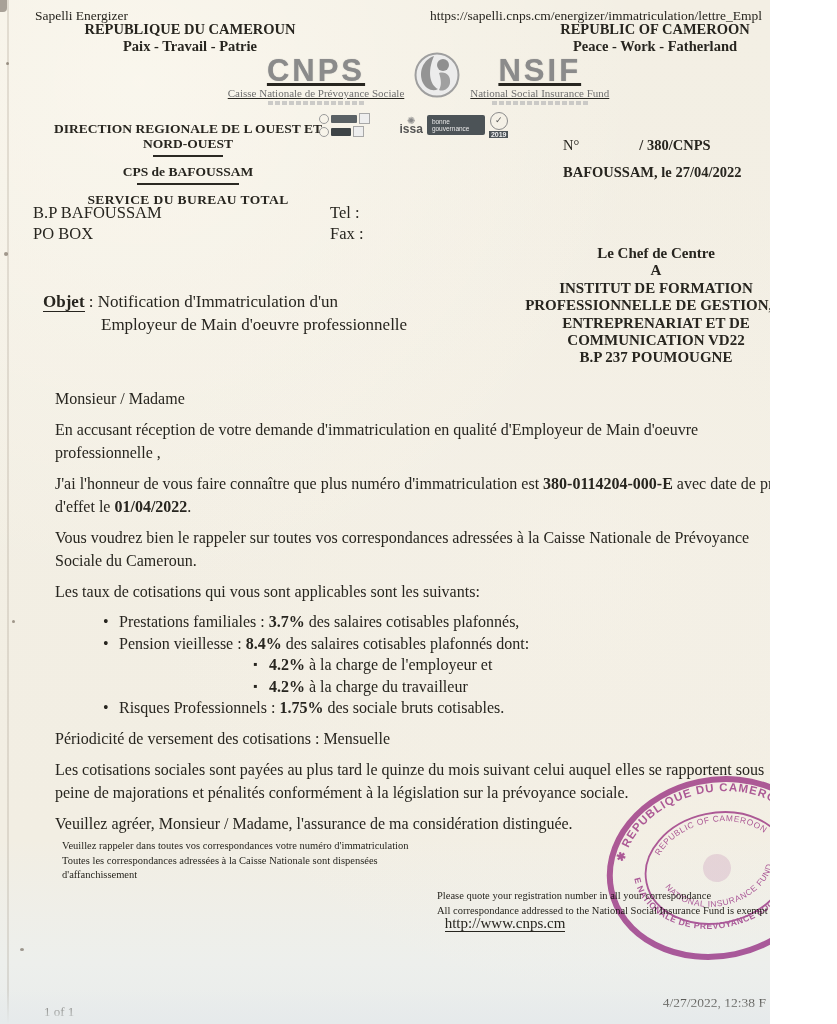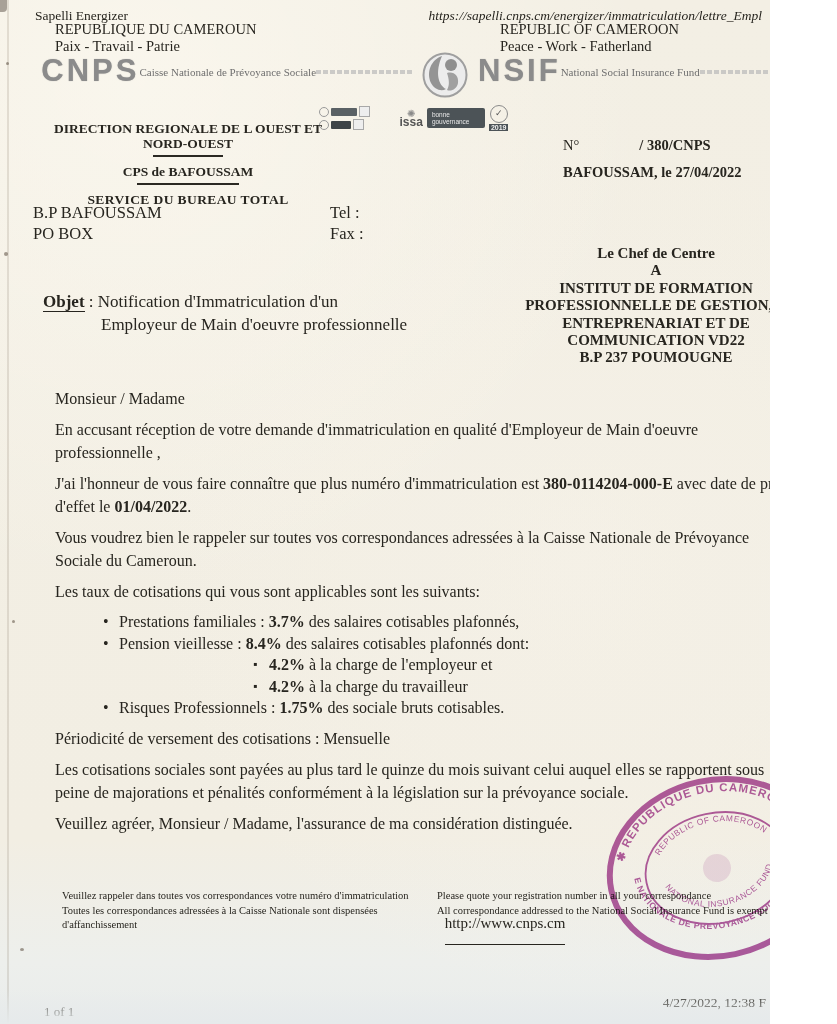--- a/index.html
+++ b/index.html
@@ -9,31 +9,31 @@
       radial-gradient(circle at 18% 8%, rgba(255,252,244,.55), transparent 45%),
       radial-gradient(circle at 75% 55%, rgba(246,242,233,.5), transparent 55%),
       linear-gradient(180deg,#f3efe4 0%,#f2eee3 82%,#edefec 94%,#e9eceb 100%);}
   .abs{position:absolute;}
   
   .edge-left{left:7px;top:0;bottom:0;width:2px;background:rgba(125,112,92,.18);}
   .corner-mark{left:0;top:0;width:7px;height:12px;background:rgba(70,60,50,.45);border-radius:0 0 4px 0;}
   .dot{border-radius:50%;background:rgba(75,62,48,.5);}
   
   .ph-left{left:35px;top:8px;font-size:13.5px;}
-  .ph-right{right:8px;top:8px;font-size:13.5px;font-style:italic;}
+  .ph-right{right:8px;top:8px;font-size:13.5px;}
   .pf-left{left:44px;top:1004px;font-size:13px;}
   .pf-right{right:4px;top:995px;font-size:13.5px;}
   
-  .mast{font-size:14.5px;line-height:17px;}
+  .mast{text-align:center;font-size:14.5px;line-height:17px;font-weight:bold;}
   .mast-fr{left:55px;top:21px;width:270px;}
   .mast-en{left:500px;top:21px;width:310px;}
   
   .logo{left:0;top:56px;width:837px;display:flex;flex-direction:column;align-items:center;}
   .logo-row{display:flex;align-items:flex-start;gap:10px;}
-  .logo-col{display:flex;flex-direction:row;align-items:center;}
+  .logo-col{display:flex;flex-direction:column;align-items:center;text-decoration:underline;}
   .logo-word{font-family:"Liberation Sans","DejaVu Sans",sans-serif;font-weight:800;font-size:31px;line-height:30px;
     letter-spacing:3px;color:#8b8b8b;text-shadow:0 0 1px rgba(120,120,120,.6);}
   .logo-sub{font-size:11px;color:#6f6f6f;margin-top:1px;white-space:nowrap;}
   .logo-blur{width:96px;height:4px;margin-top:2px;background:repeating-linear-gradient(90deg,#b9b9b9 0 5px,transparent 5px 7px);opacity:.7;}
   .emblem{margin-top:-4px;}
   .badges{display:flex;gap:30px;justify-content:center;align-items:center;margin-top:7px;margin-left:-10px;}
   .b-cluster{display:flex;flex-direction:column;gap:2px;}
   .b-row{display:flex;gap:2px;align-items:center;}
   .b-glyph{width:8px;height:8px;border:1px solid #9a9a9a;border-radius:50%;display:inline-block;}
   .b-dark{width:26px;height:8px;background:#5a6165;border-radius:1px;display:inline-block;}
@@ -71,24 +71,24 @@
   
   .body{left:55px;top:387px;width:737px;font-size:16px;line-height:23px;}
   .body p{margin:0 0 8px;}
   .bullets{list-style:none;margin:6px 0 8px;padding:0 0 0 48px;line-height:21.5px;}
   .bullets li{position:relative;padding-left:16px;}
   .bullets li::before{content:"\2022";position:absolute;left:0;top:0;}
   .bullets li.sub{margin-left:150px;}
   .bullets li.sub::before{content:"\25AA";font-size:12px;}
   
   .foot{font-size:10.5px;line-height:14.5px;}
-  .foot-fr{left:62px;top:889px;width:362px;}
+  .foot-fr{left:62px;top:839px;width:362px;}
   .foot-en{left:437px;top:889px;width:396px;}
   .foot-url{left:405px;top:915px;width:200px;text-align:center;font-size:15px;}
-  .foot-url span{border-bottom:1.3px solid #27251f;padding-bottom:13px;}
+  .foot-url span{border-bottom:1.3px solid #27251f;padding-bottom:0;}
   
   .stamp{left:598px;top:768px;transform:rotate(-12deg);opacity:.82;mix-blend-mode:multiply;}
   .bottom-band{left:0;right:0;bottom:0;height:34px;background:linear-gradient(180deg,rgba(225,232,234,0),#e6eaeb);}
 </style>
 </head>
 <body>
 
 <div class="page">
 
   <div class="abs edge-left"></div>

